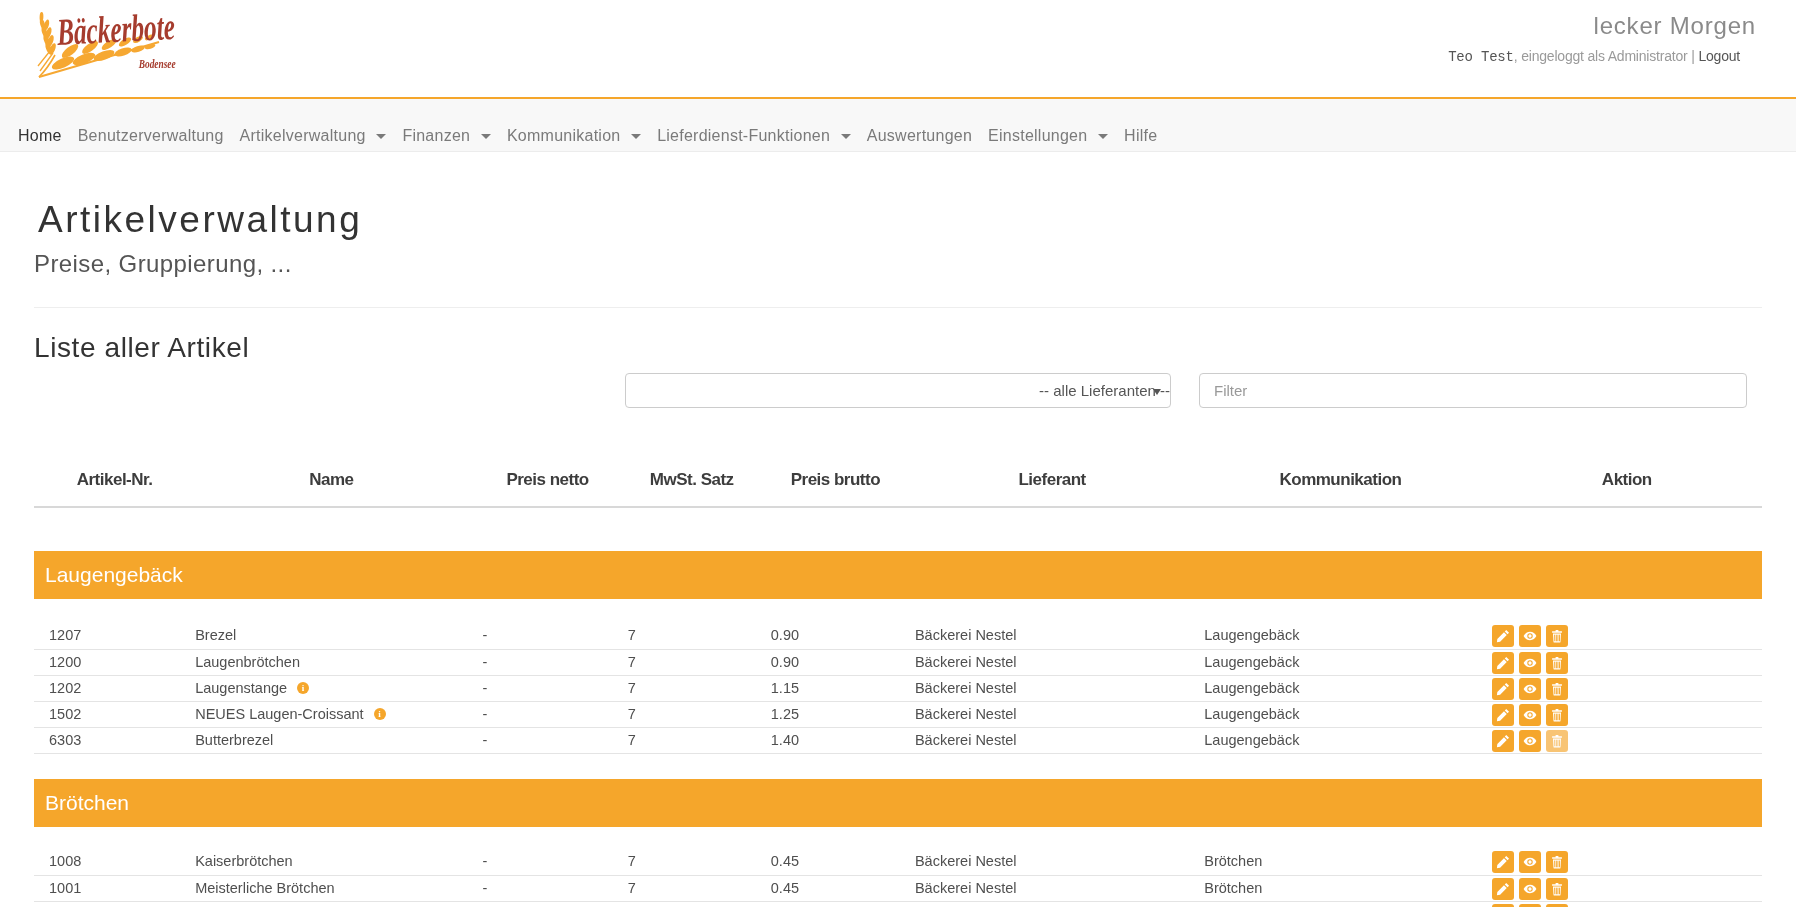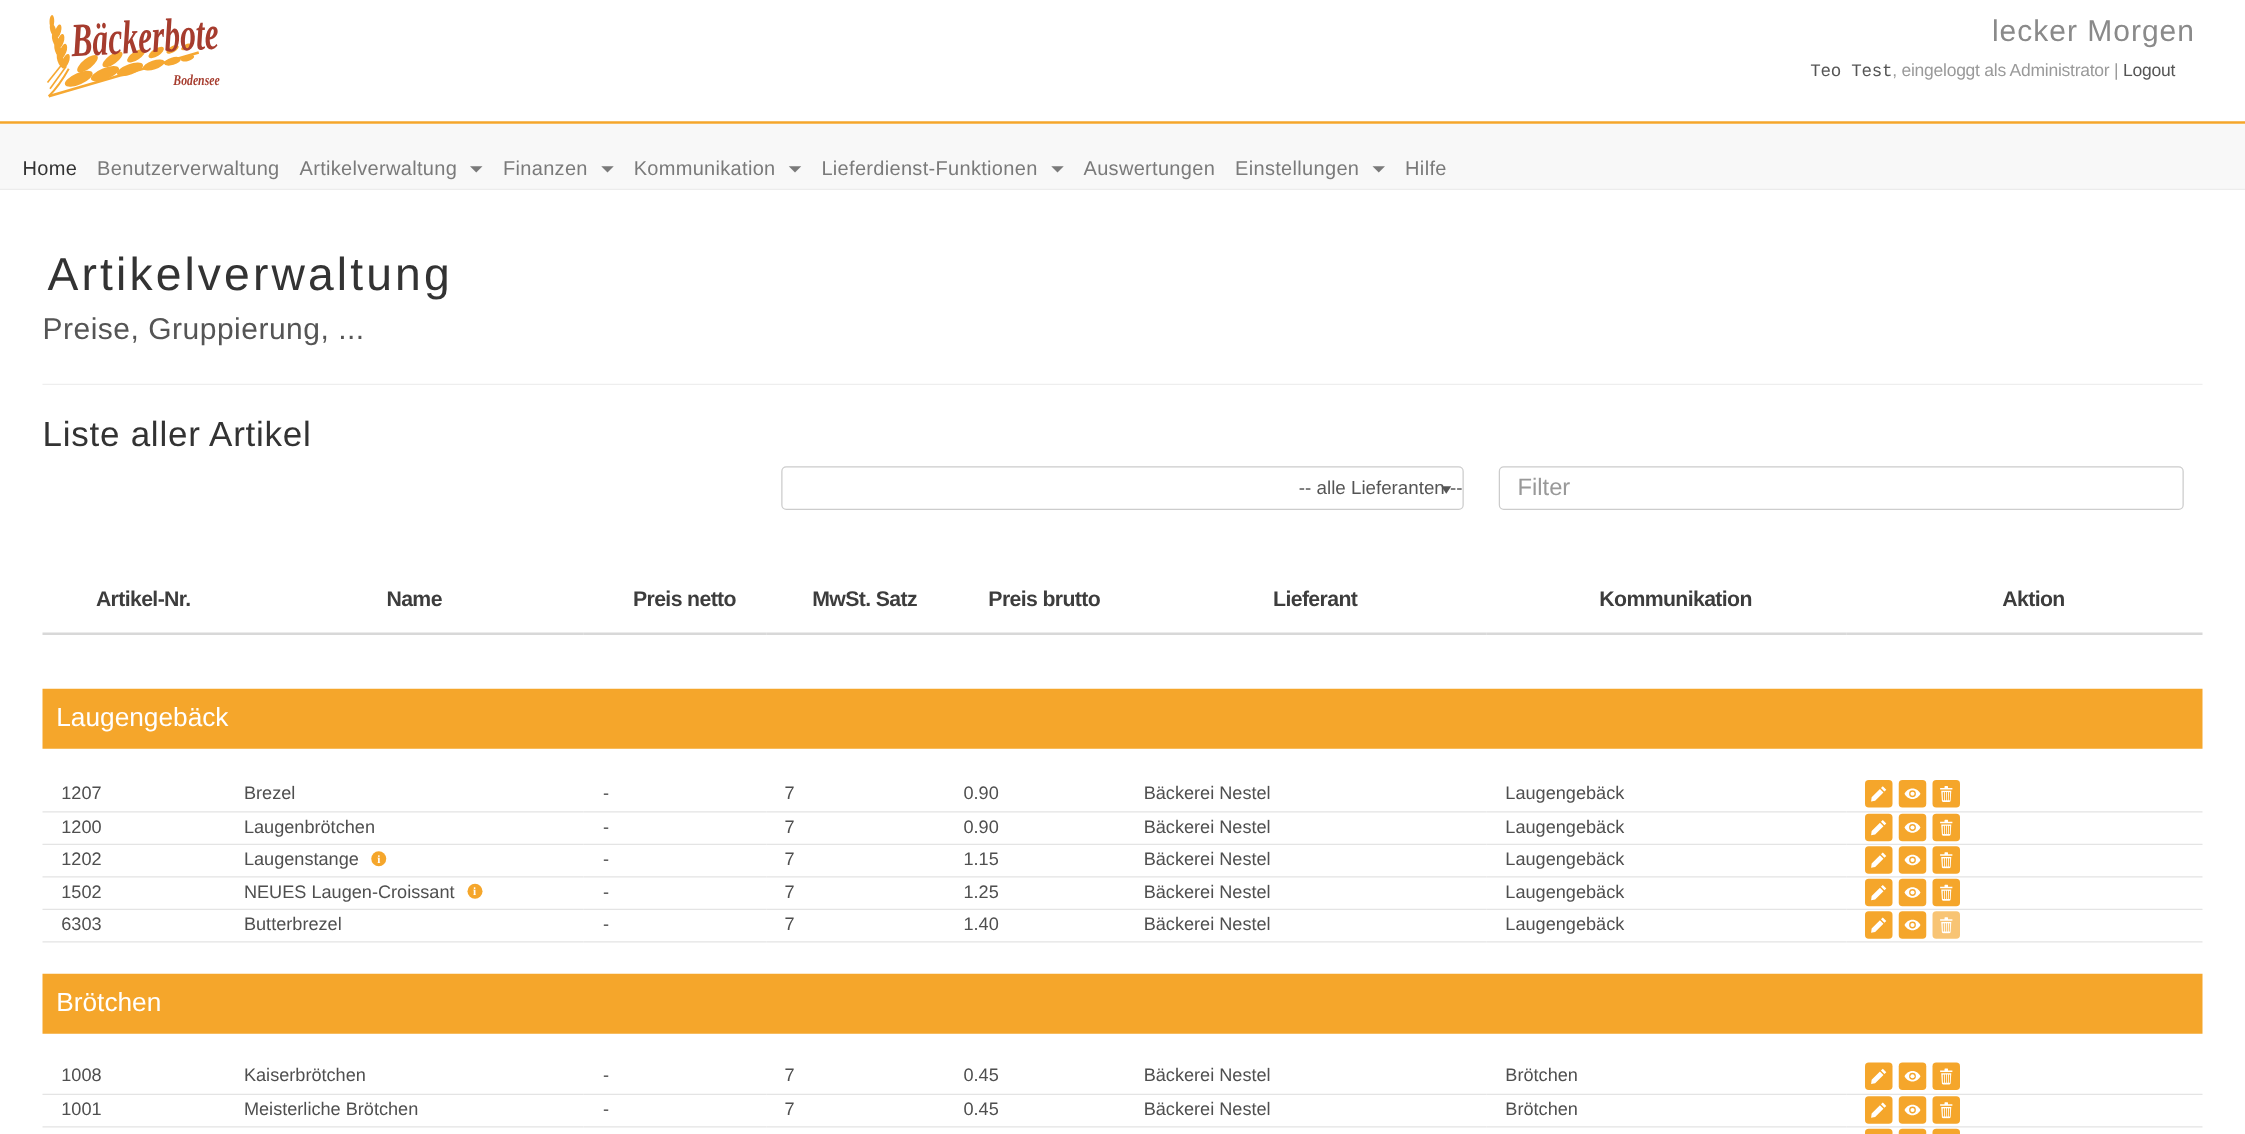--- a/index.html
+++ b/index.html
@@ -27,21 +27,21 @@
 
 .container { padding:0 34px; }
 h1 { margin-top:49px; font-size:37px; font-weight:normal; color:#333; letter-spacing:2.5px; line-height:37px; text-indent:4px; }
 .subtitle { margin-top:16px; font-size:24px; font-weight:normal; color:#555; letter-spacing:0.4px; line-height:19px; }
 hr { border:none; border-top:1px solid #eee; margin-top:34px; }
 h2 { margin-top:26px; font-size:28px; font-weight:normal; color:#333; letter-spacing:0.6px; line-height:28px; }
 
 .controls { position:relative; height:35px; margin-top:11px; }
 .sel { position:absolute; left:591px; top:0; width:546px; height:35px; border:1px solid #ccc; border-radius:4px; background:#fff; color:#555; font-size:15px; line-height:33px; padding-left:17px;text-align:right; }
 .sel .arr { position:absolute; right:9px; top:15px; width:0; height:0; border-top:6px solid #555; border-left:4px solid transparent; border-right:4px solid transparent; }
-.inp { position:absolute; left:1165px; top:0; width:548px; height:35px; border:1px solid #ccc; border-radius:4px; background:#fff; color:#999; font-size:19px; line-height:33px; padding-left:14px; }
+.inp { position:absolute; left:1165px; top:0; width:548px; height:35px; border:1px solid #ccc; border-radius:4px; background:#fff; color:#999; font-size:15px; line-height:33px; padding-left:14px; }
 
 
 table { border-collapse:collapse; width:1728px; margin-top:62px; table-layout:fixed; }
 col.c1{width:146px} col.c2{width:287px} col.c3{width:145px} col.c4{width:143px}
 col.c5{width:144px} col.c6{width:289px} col.c7{width:287px} col.c8{width:285px}
 th { text-align:center; font-size:17px; font-weight:bold; color:#3d3d3d; letter-spacing:-0.5px; padding:0 0 16px 15px; line-height:20px; border-bottom:2px solid #d8d8d8; }
 td { font-size:14.5px; color:#4f4f4f; letter-spacing:0px; padding:0 0 0 15px; border-bottom:1px solid #e4e4e4; height:26px; line-height:25px; }
 tr.bandrow td { background:#f5a62b; color:#fff; font-size:21px; letter-spacing:0px; padding:0 0 0 11px; height:48px; line-height:48px; border-bottom:none; }
 tr.gap td { border-bottom:none; background:#fff; height:44px; padding:0; }
 tr.gap2 td { border-bottom:none; background:#fff; height:26px; padding:0; }

